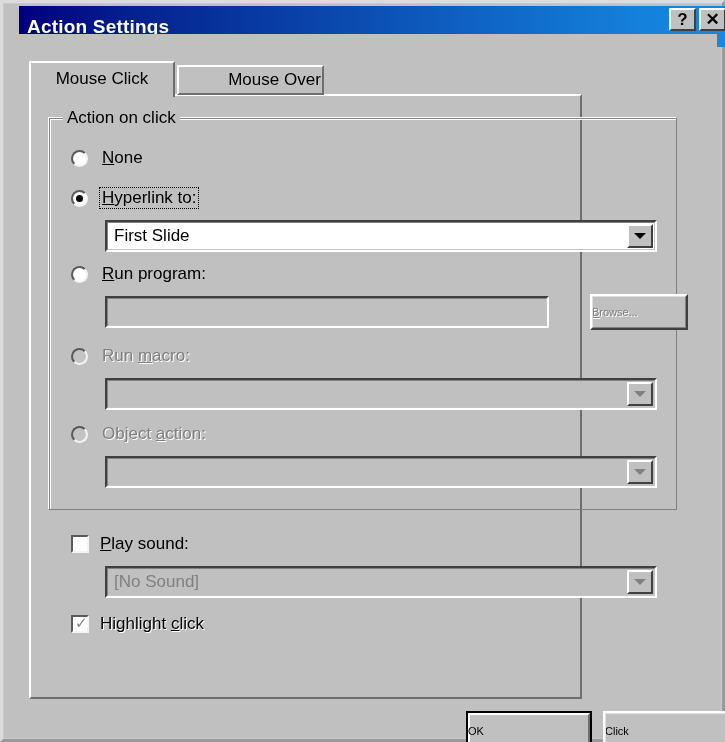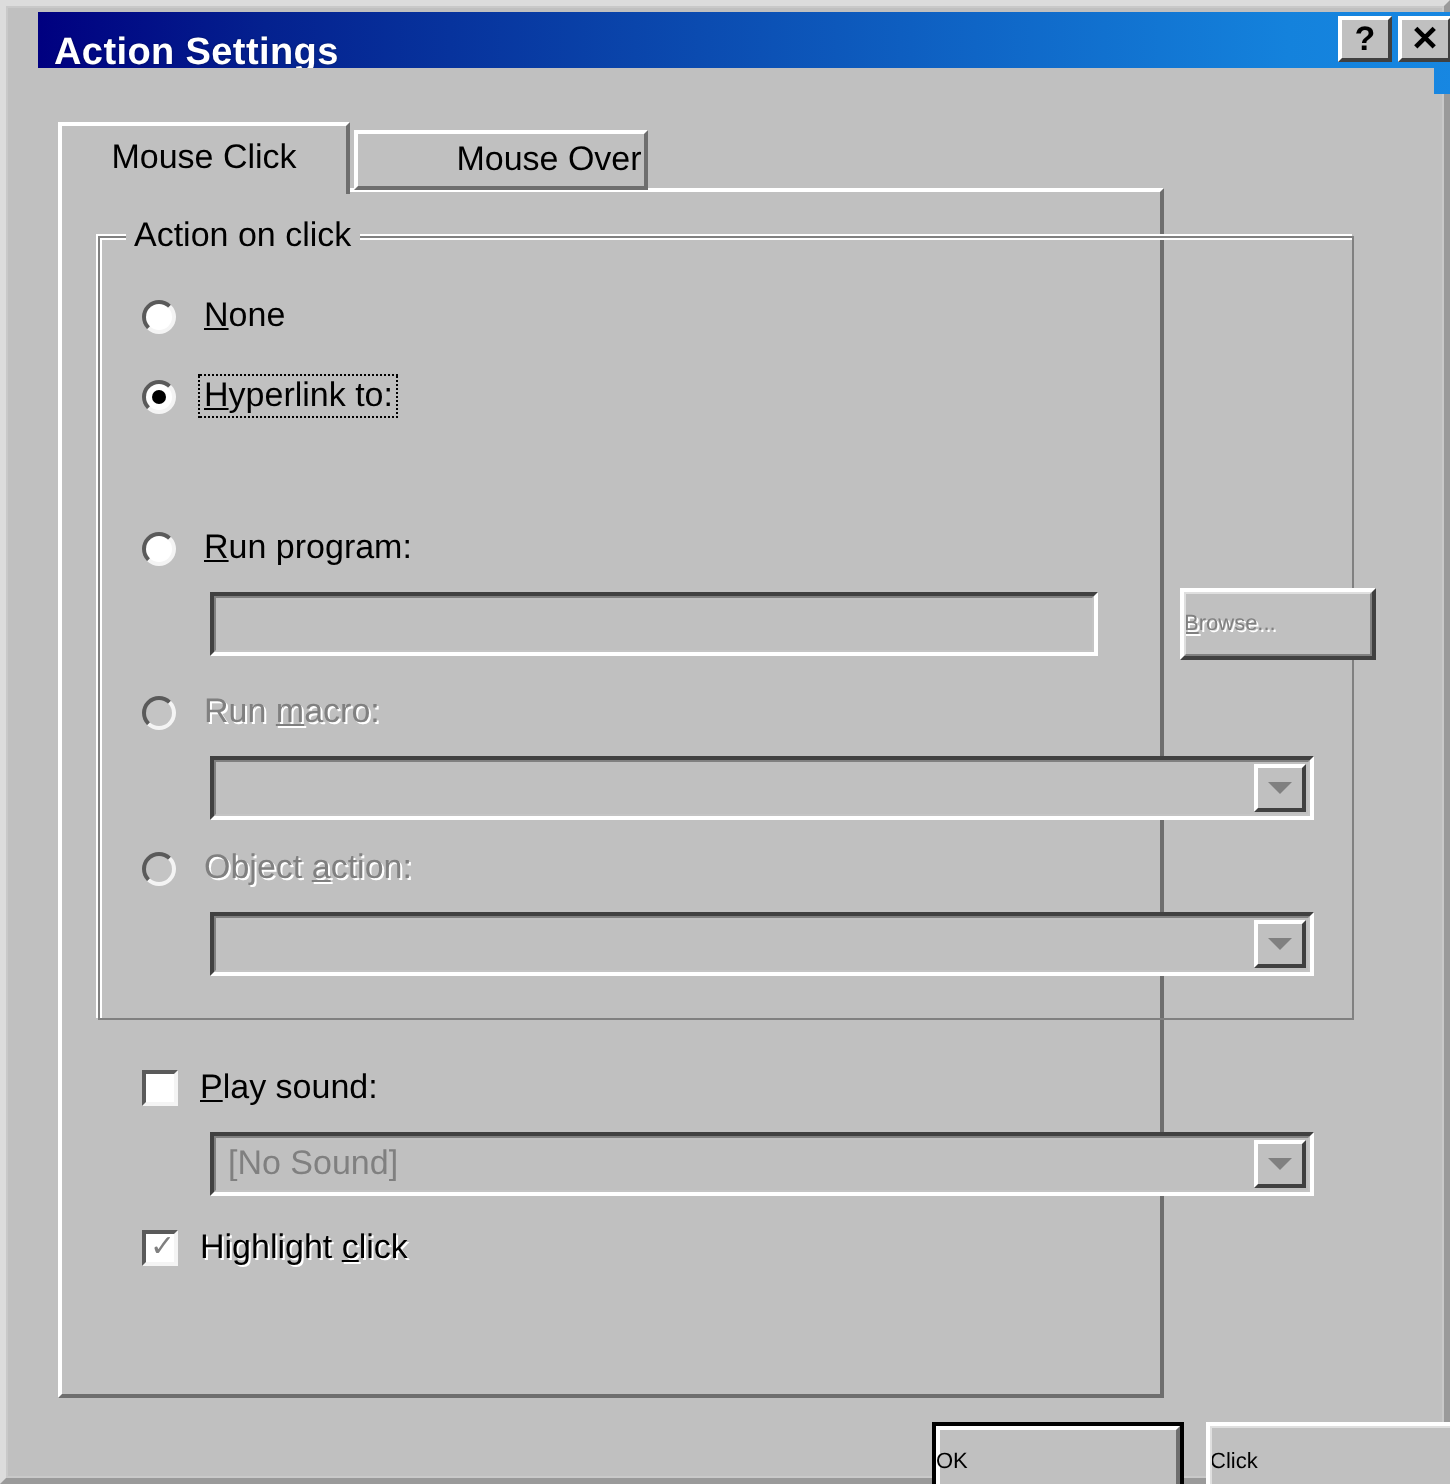--- a/index.html
+++ b/index.html
@@ -426,20 +426,27 @@
         <span class="radio-label"><span class="acc">N</span><span>one</span></span>
       </div>
 
       <div class="radio-row" style="left:40px; top:92px;">
         <span class="radio checked">
             <span class="dot"></span>
           </span>
         <span class="radio-label focus"><span class="acc">H</span><span>yperlink to:</span></span>
       </div>
 
+      <div class="combo" style="left:74px; top:124px; width:552px;">
+        <span class="combo-inner"></span>
+        <span class="combo-text">First Slide</span>
+        <span class="combo-arrow">
+            <span class="tri"></span>
+          </span>
+      </div>
 
       <div class="radio-row" style="left:40px; top:168px;">
         <span class="radio"></span>
         <span class="radio-label"><span class="acc">R</span><span>un program:</span></span>
       </div>
 
       <div class="textfield" style="left:74px; top:200px; width:444px;">
         <span class="tf-inner"></span>
       </div>
       <div class="btn disabled" style="left:528px; top:198px; width:98px; height:36px;">

